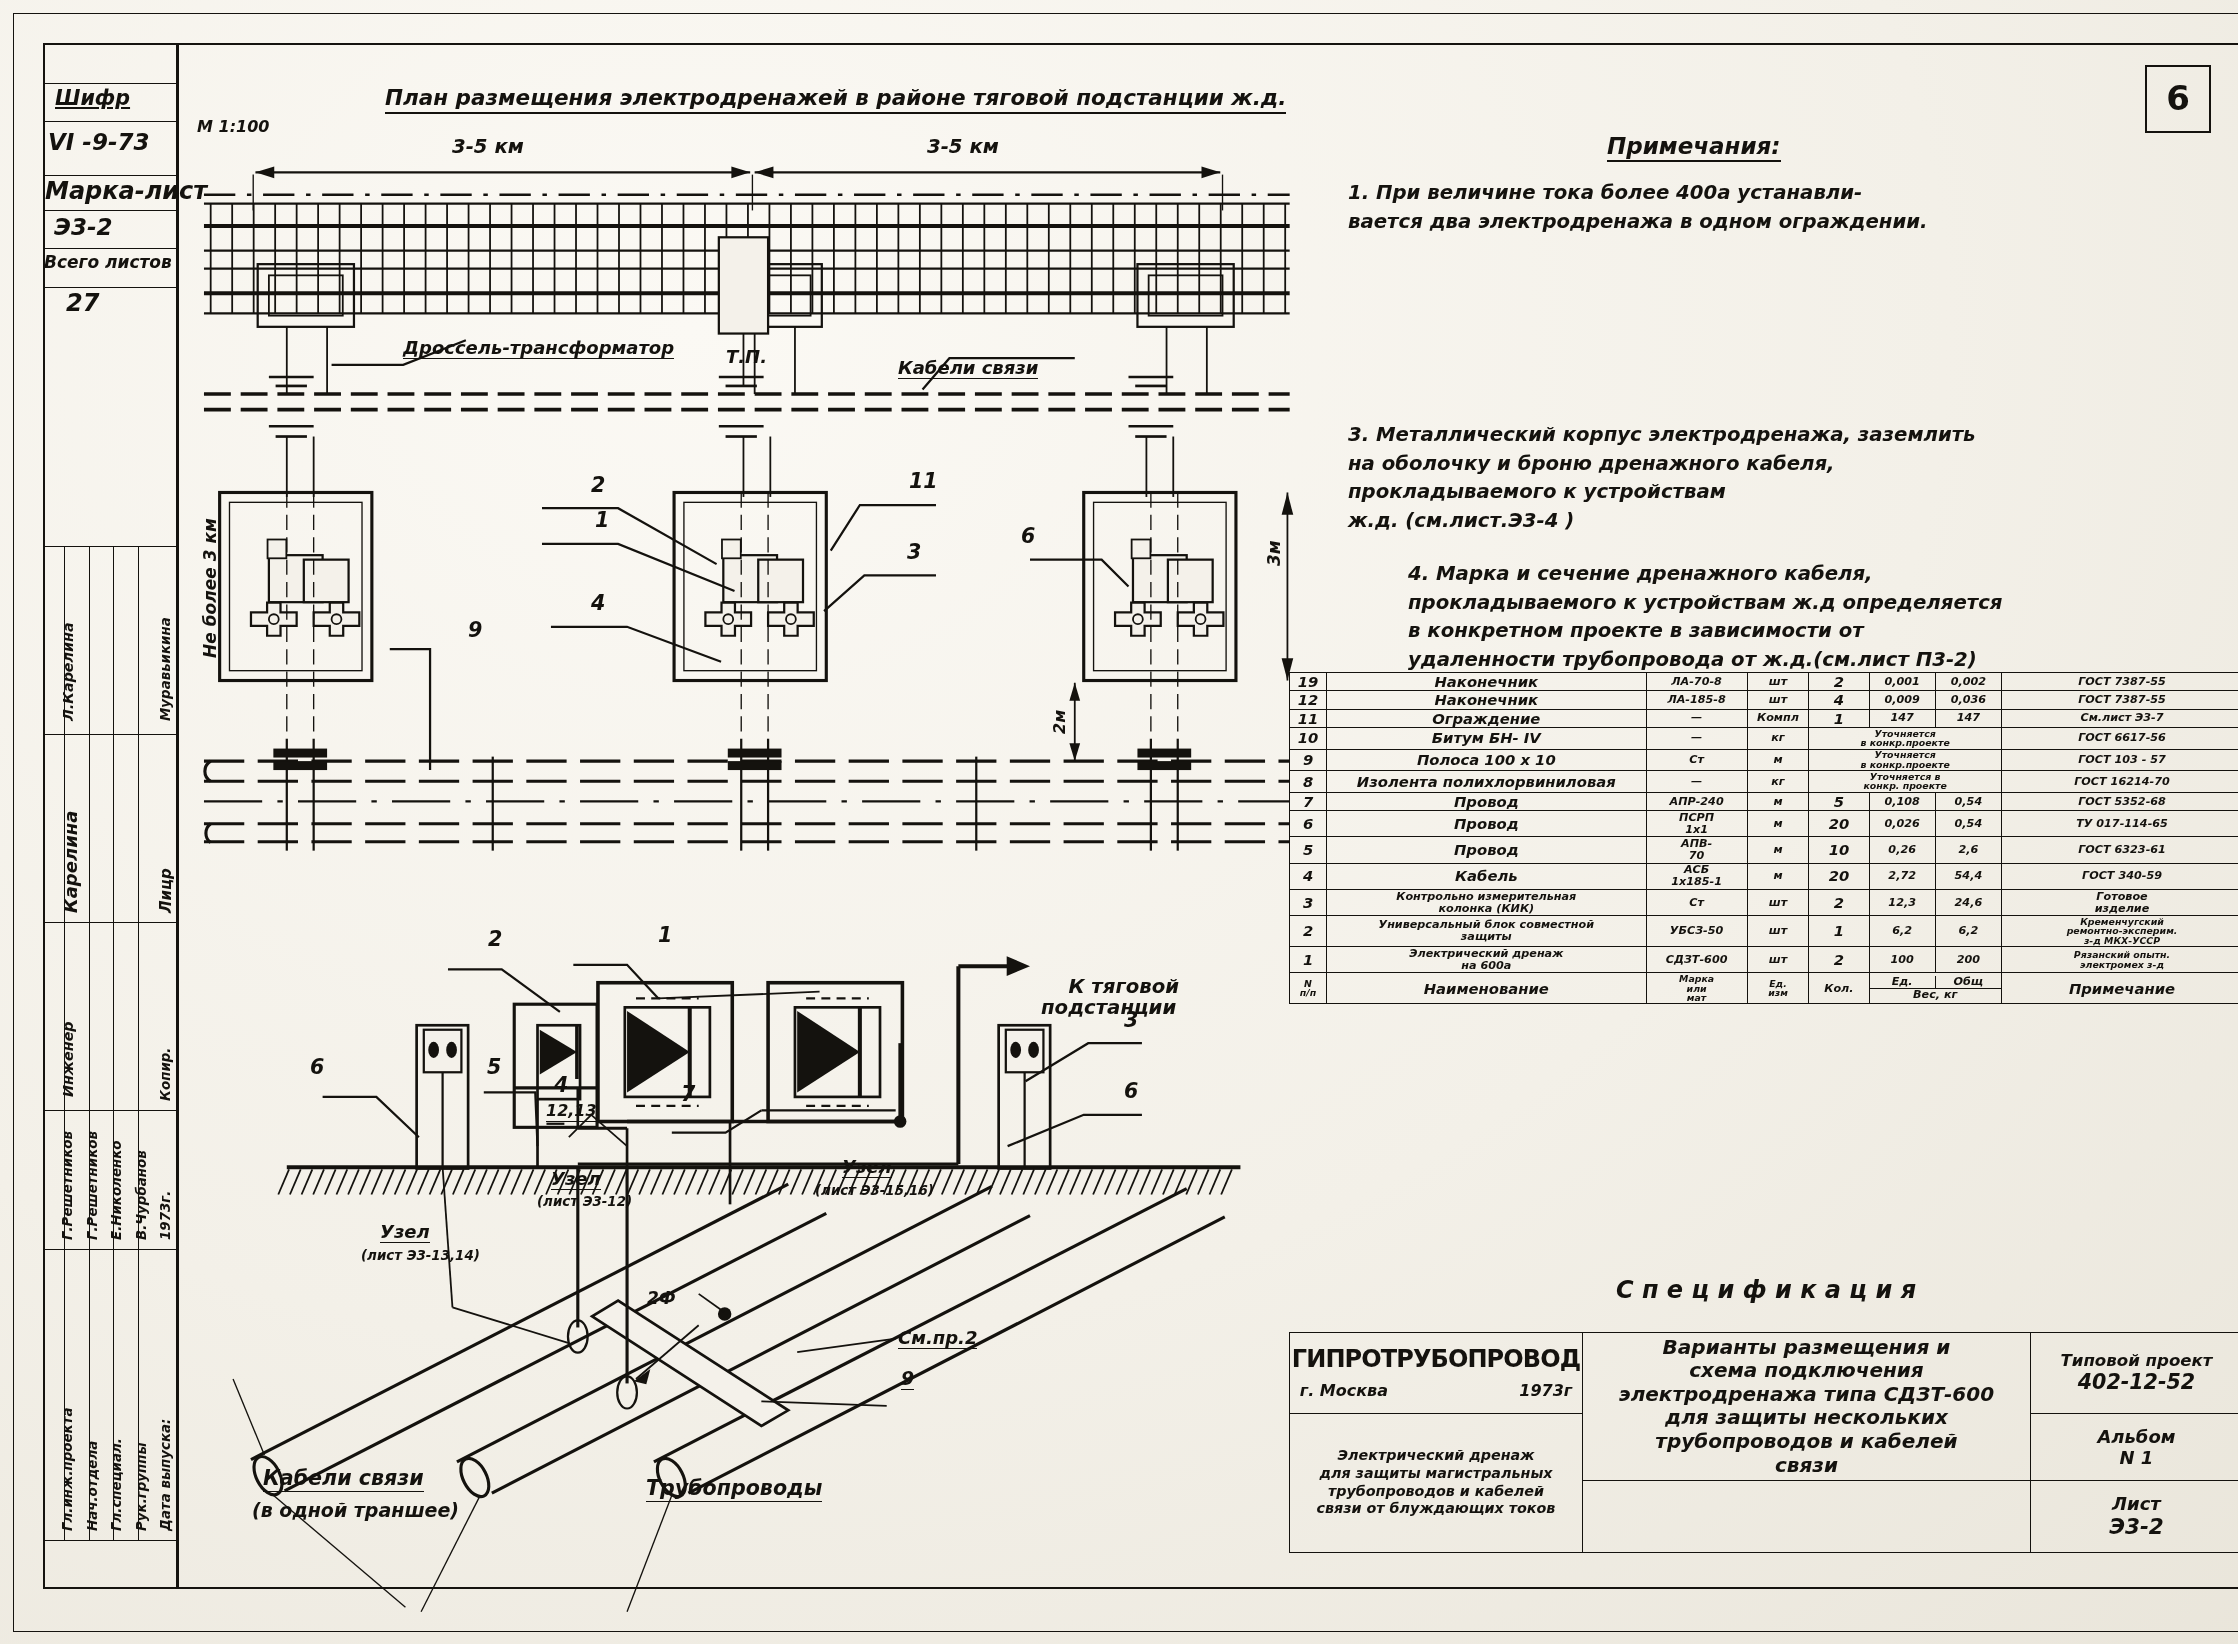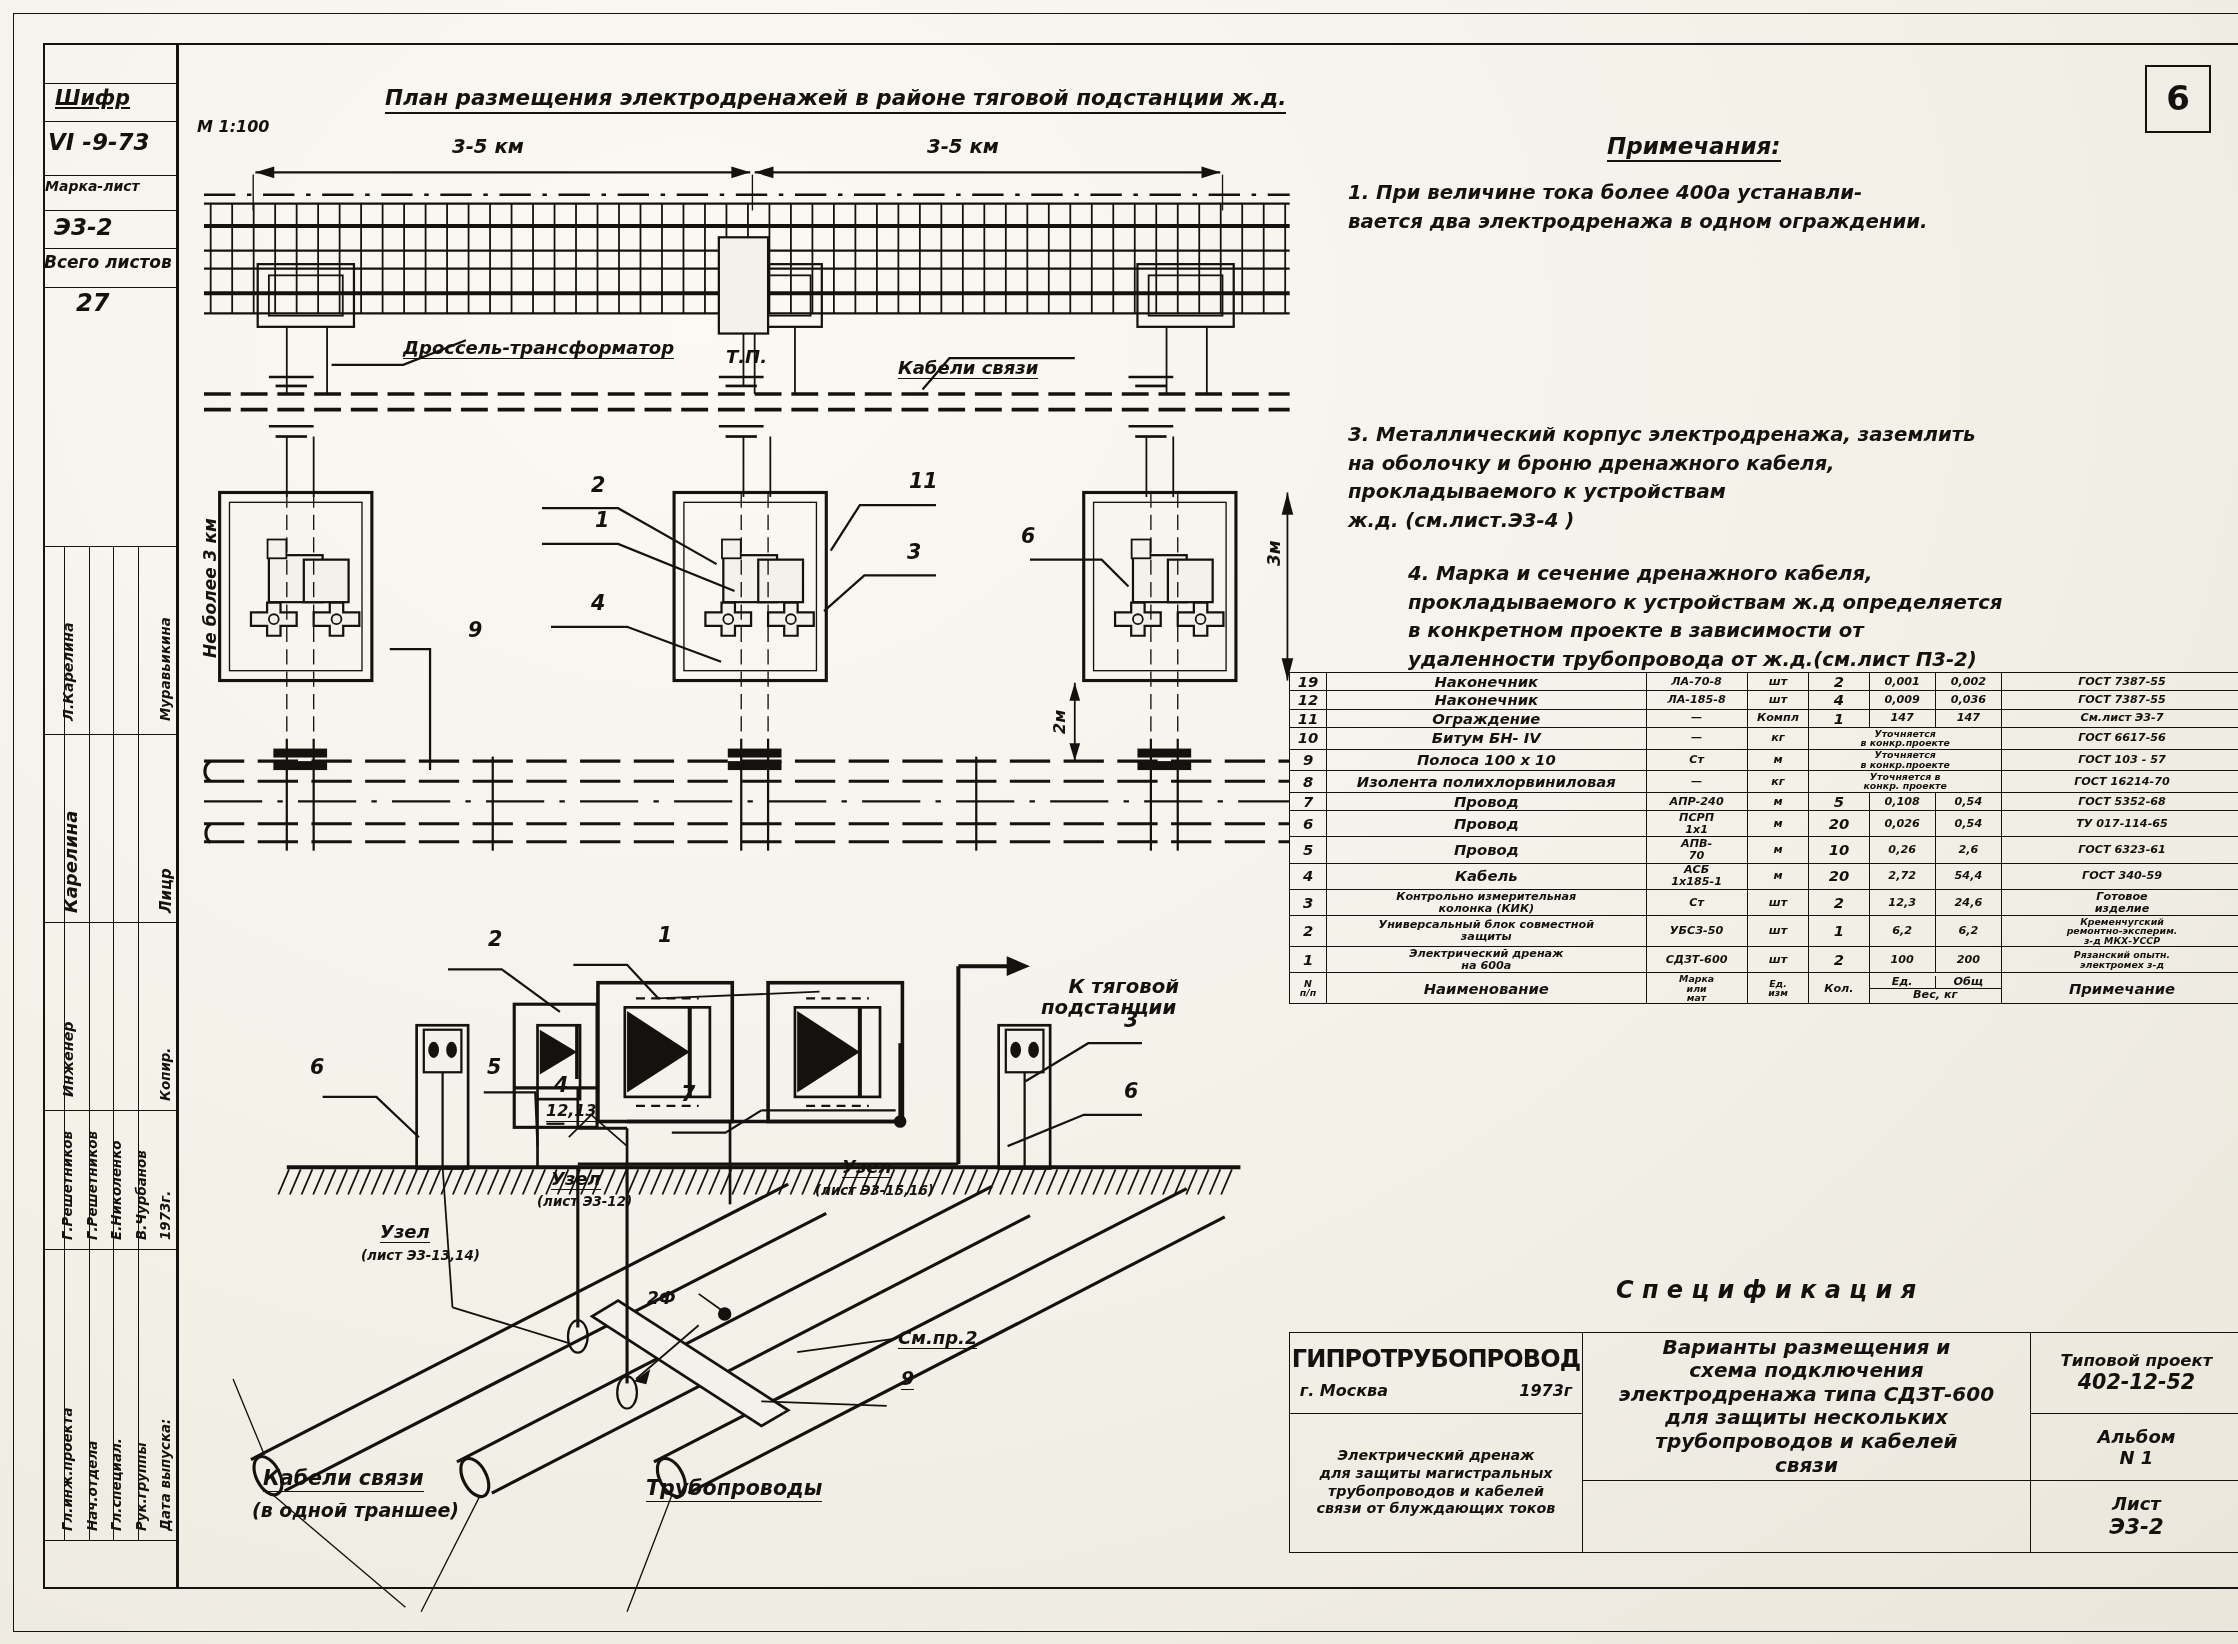--- a/index.html
+++ b/index.html
@@ -69,24 +69,24 @@
   <div class="ln hl" style="left:43px;top:83px;width:134px;"></div>
   <div class="ln hl" style="left:43px;top:121px;width:134px;"></div>
   <div class="ln hl" style="left:43px;top:175px;width:134px;"></div>
   <div class="ln hl" style="left:43px;top:210px;width:134px;"></div>
   <div class="ln hl" style="left:43px;top:248px;width:134px;"></div>
   <div class="ln hl" style="left:43px;top:287px;width:134px;"></div>
   <div class="ln vl-b" style="left:176px;top:43px;height:1546px;"></div>
 
   <div class="tx" style="left:55px;top:88px;font-size:20.6px;text-decoration:underline;">Шифр</div>
   <div class="tx" style="left:48px;top:130px;font-size:23px;">VI -9-73</div>
-  <div class="tx" style="left:45px;top:179px;font-size:14px;">Марка-лист</div>
+  <div class="tx" style="left:45px;top:179px;font-size:24px;">Марка-лист</div>
   <div class="tx" style="left:54px;top:215px;font-size:23px;">Э3-2</div>
   <div class="tx" style="left:44px;top:253px;font-size:17px;">Всего листов</div>
-  <div class="tx" style="left:76px;top:291px;font-size:24px;">27</div>
+  <div class="tx" style="left:66px;top:291px;font-size:24px;">27</div>
 
   <div class="ln hl" style="left:43px;top:546px;width:134px;"></div>
   <div class="ln hl" style="left:43px;top:734px;width:134px;"></div>
   <div class="ln hl" style="left:43px;top:922px;width:134px;"></div>
   <div class="ln hl" style="left:43px;top:1110px;width:134px;"></div>
   <div class="ln hl" style="left:43px;top:1249px;width:134px;"></div>
   <div class="ln hl" style="left:43px;top:1540px;width:134px;"></div>
   <div class="ln vl" style="left:64px;top:546px;height:994px;"></div>
   <div class="ln vl" style="left:89px;top:546px;height:994px;"></div>
   <div class="ln vl" style="left:113px;top:546px;height:994px;"></div>

